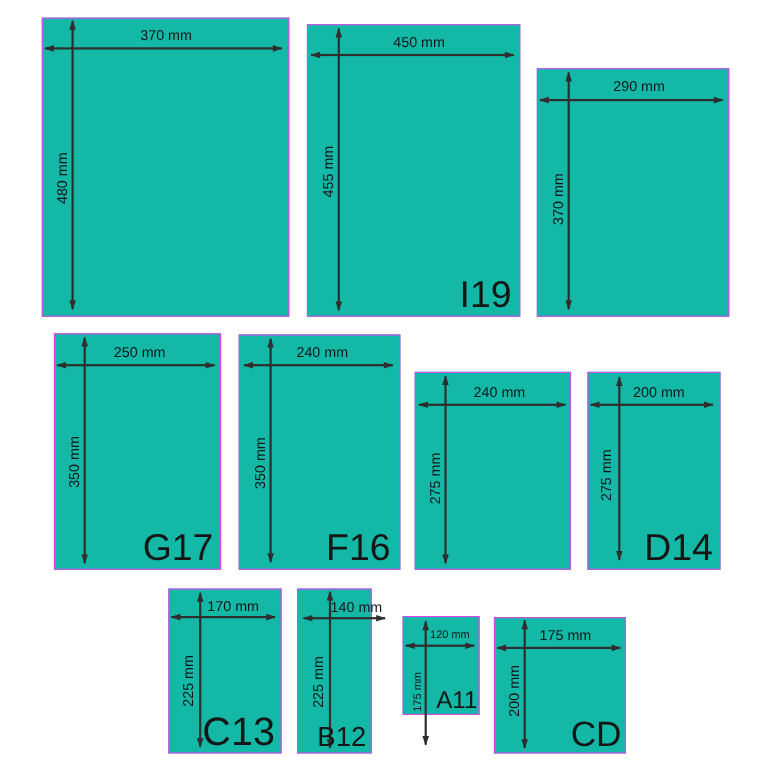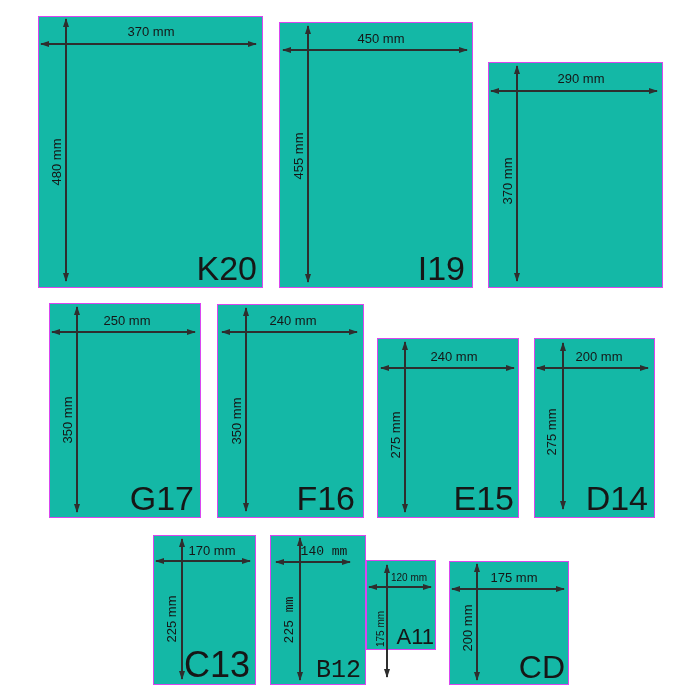--- a/index.html
+++ b/index.html
@@ -90,21 +90,20 @@
 </head>
 <body>
 
 <div id="stage">
 
   <div class="panel" style="left:38px; top:16px; width:225px; height:272px;">
     <div class="v-arrow" style="left:26px; top:2px; height:262px;"></div>
     <div class="h-arrow" style="left:2px; top:26px; width:215px;"></div>
     <span class="dim w" style="left:112px; top:8px;">370 mm</span>
     <span class="dim h" style="left:18px; top:145px;">480 mm</span>
-    <span class="name" style="right:5px; bottom:2px; font-size:34px;">K20</span>
   </div>
 
   <div class="panel" style="left:279px; top:22px; width:194px; height:266px;">
     <div class="v-arrow" style="left:27px; top:3px; height:256px;"></div>
     <div class="h-arrow" style="left:3px; top:26px; width:184px;"></div>
     <span class="dim w" style="left:101px; top:9px;">450 mm</span>
     <span class="dim h" style="left:19px; top:133px;">455 mm</span>
     <span class="name" style="right:7px; bottom:2px; font-size:34px;">I19</span>
   </div>
 
@@ -129,40 +128,39 @@
     <span class="dim w" style="left:75px; top:9px;">240 mm</span>
     <span class="dim h" style="left:19px; top:116px;">350 mm</span>
     <span class="name" style="right:8px; bottom:2px; font-size:34px;">F16</span>
   </div>
 
   <div class="panel" style="left:377px; top:338px; width:142px; height:180px;">
     <div class="v-arrow" style="left:26px; top:3px; height:170px;"></div>
     <div class="h-arrow" style="left:3px; top:28px; width:133px;"></div>
     <span class="dim w" style="left:76px; top:11px;">240 mm</span>
     <span class="dim h" style="left:18px; top:96px;">275 mm</span>
-    <span class="name" style="right:4px; bottom:2px; font-size:34px;">E15</span>
   </div>
 
   <div class="panel" style="left:534px; top:338px; width:121px; height:180px;">
     <div class="v-arrow" style="left:27px; top:4px; height:166px;"></div>
     <div class="h-arrow" style="left:2px; top:28px; width:111px;"></div>
     <span class="dim w" style="left:64px; top:11px;">200 mm</span>
     <span class="dim h" style="left:17px; top:93px;">275 mm</span>
     <span class="name" style="right:6px; bottom:2px; font-size:34px;">D14</span>
   </div>
 
   <div class="panel" style="left:153px; top:535px; width:103px; height:150px;">
     <div class="v-arrow" style="left:27px; top:3px; height:140px;"></div>
     <div class="h-arrow" style="left:2px; top:24px; width:94px;"></div>
     <span class="dim w" style="left:58px; top:8px;">170 mm</span>
     <span class="dim h" style="left:18px; top:83px;">225 mm</span>
     <span class="name" style="right:5px; bottom:1px; font-size:36px;">C13</span>
   </div>
 
-  <div class="panel" style="left:270px; top:535px; width:96px; height:150px;font-family:Liberation Mono, monospace;">
+  <div class="panel" style="left:270px; top:535px; width:68px; height:150px;">
     <div class="v-arrow" style="left:28px; top:2px; height:142px;"></div>
     <div class="h-arrow" style="left:5px; top:25px; width:74px;"></div>
     <span class="dim w" style="left:53px; top:9px;">140 mm</span>
     <span class="dim h" style="left:19px; top:84px;">225 mm</span>
     <span class="name" style="right:4px; bottom:1px; font-size:25px;margin-top:39px;">B12</span>
   </div>
 
   <div class="panel" style="left:366px; top:560px; width:70px; height:90px;">
     <div class="v-arrow" style="left:19px; top:4px; height:112px;"></div>
     <div class="h-arrow" style="left:2px; top:25px; width:62px;"></div>

